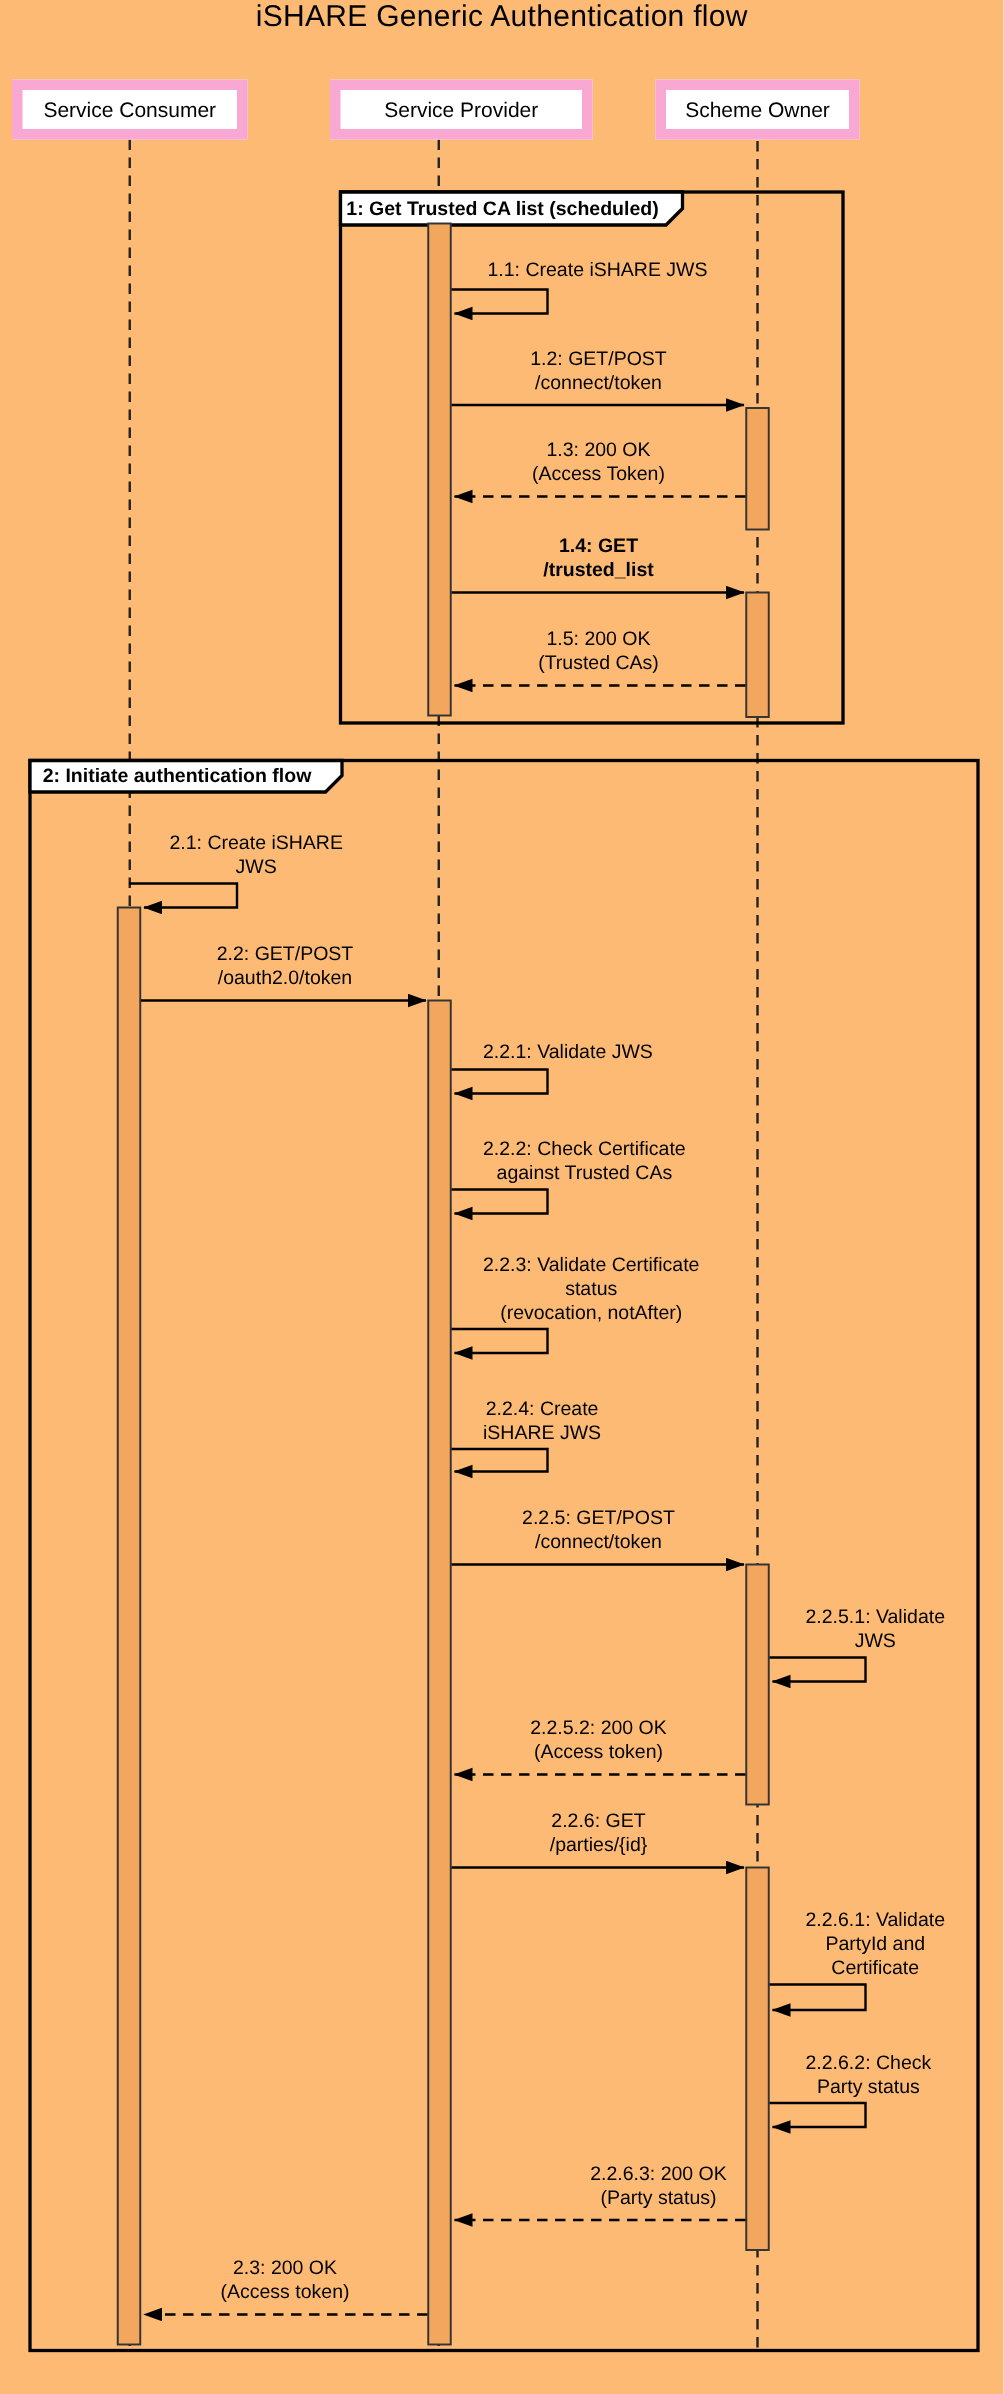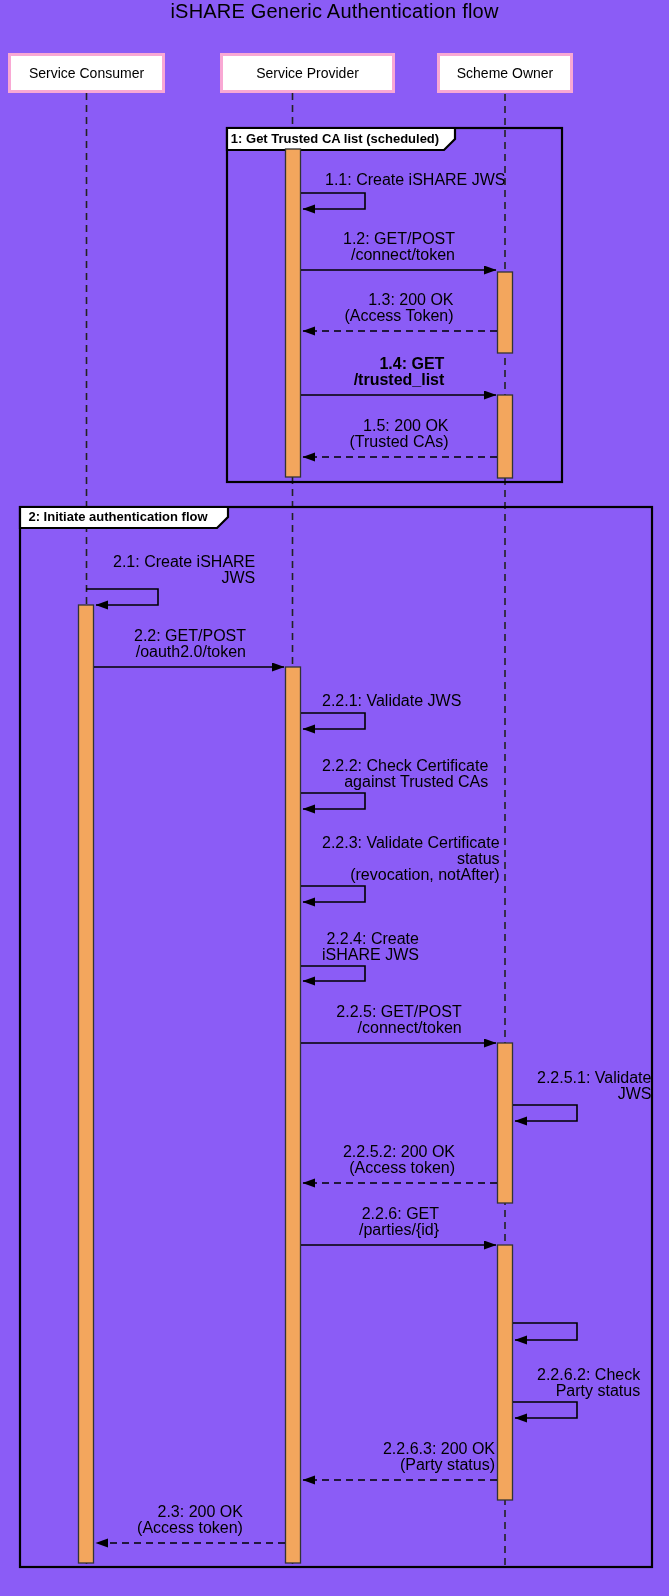--- a/index.html
+++ b/index.html
@@ -1,47 +1,47 @@
 <!DOCTYPE html>
 <html style="--activation-fill: #F3A65D;"><head>
 <meta charset="utf-8">
 <style>
   html,body { margin:0; padding:0; background:#fff; }
   .canvas {
-    position:relative; width:669px; height:1596px; background:#8b5cf6;
+    position:relative; width:669px; height:1596px; background:#fdba74;
     font-family:"Liberation Sans", sans-serif; color:#000; overflow:hidden;
   }
   .diagram-svg { position:absolute; left:0; top:0; width:669px; height:1596px; }
   .lifeline { stroke:#222; stroke-width:1.6; stroke-dasharray:7 5; fill:none; }
   .frame { fill:none; stroke:#000; stroke-width:2.2; }
   .pentagon { fill:#fff; stroke:#000; stroke-width:2.2; }
   .bar { fill:var(--activation-fill,#F3A65D); stroke:#333; stroke-width:1.3; }
   .msg { stroke:#000; stroke-width:1.6; fill:none; }
   .msg.dashed { stroke-dasharray:7 5; }
   .title {
     position:absolute; left:0; top:7; width:669px; text-align:center;
     font-size:20px; font-weight:400; letter-spacing:0.2px;
   }
   .actor {
     position:absolute; top:53px; height:40px; background:#fff;
-    border:3px solid #f9a8d4; display:flex; align-items:center; justify-content:center;
+    border:7px solid #f9a8d4; display:flex; align-items:center; justify-content:center;
     font-size:14px; box-sizing:border-box;
   }
   .actor-consumer { left:8px;   width:157px; }
   .actor-provider { left:220px; width:175px; }
   .actor-owner    { left:437px; width:136px; }
   .frame-label {
     position:absolute; font-size:13px; font-weight:bold; text-align:center;
     line-height:22px; white-space:nowrap;
   }
   .frame-label-1 { left:227px; top:128px; width:216px; height:22px; }
   .frame-label-2 { left:20px;  top:506px; width:196px; height:22px;text-align:center; }
   .msg-label {
-    position:absolute; font-size:16px; line-height:16px; white-space:pre-line;
-    text-align:right;
+    position:absolute; font-size:13px; line-height:16px; white-space:pre-line;
+    text-align:center;
   }
   .msg-label.centered { transform:translateX(-50%); }
 </style>
 </head>
 <body>
 
 <div class="canvas">
 
   <svg class="diagram-svg" viewBox="0 0 669 1596" xmlns="http://www.w3.org/2000/svg">
     <defs>
@@ -127,20 +127,23 @@
   <div class="msg-label" style="left:322px; top:931px;">2.2.4: Create
 iSHARE JWS</div>
   <div class="msg-label centered" style="left:399px; top:1004px;">2.2.5: GET/POST
 /connect/token</div>
   <div class="msg-label" style="left:537px; top:1070px;">2.2.5.1: Validate
 JWS</div>
   <div class="msg-label centered" style="left:399px; top:1144px;">2.2.5.2: 200 OK
 (Access token)</div>
   <div class="msg-label centered" style="left:399px; top:1206px;">2.2.6: GET
 /parties/{id}</div>
+  <div class="msg-label" style="left:537px; top:1272px;">2.2.6.1: Validate
+PartyId and
+Certificate</div>
   <div class="msg-label" style="left:537px; top:1367px;">2.2.6.2: Check
 Party status</div>
   <div class="msg-label centered" style="left:399px; top:1441px;margin-left:40px;">2.2.6.3: 200 OK
 (Party status)</div>
   <div class="msg-label centered" style="left:190px; top:1504px;">2.3: 200 OK
 (Access token)</div>
 
 </div>
 
 </body></html>

